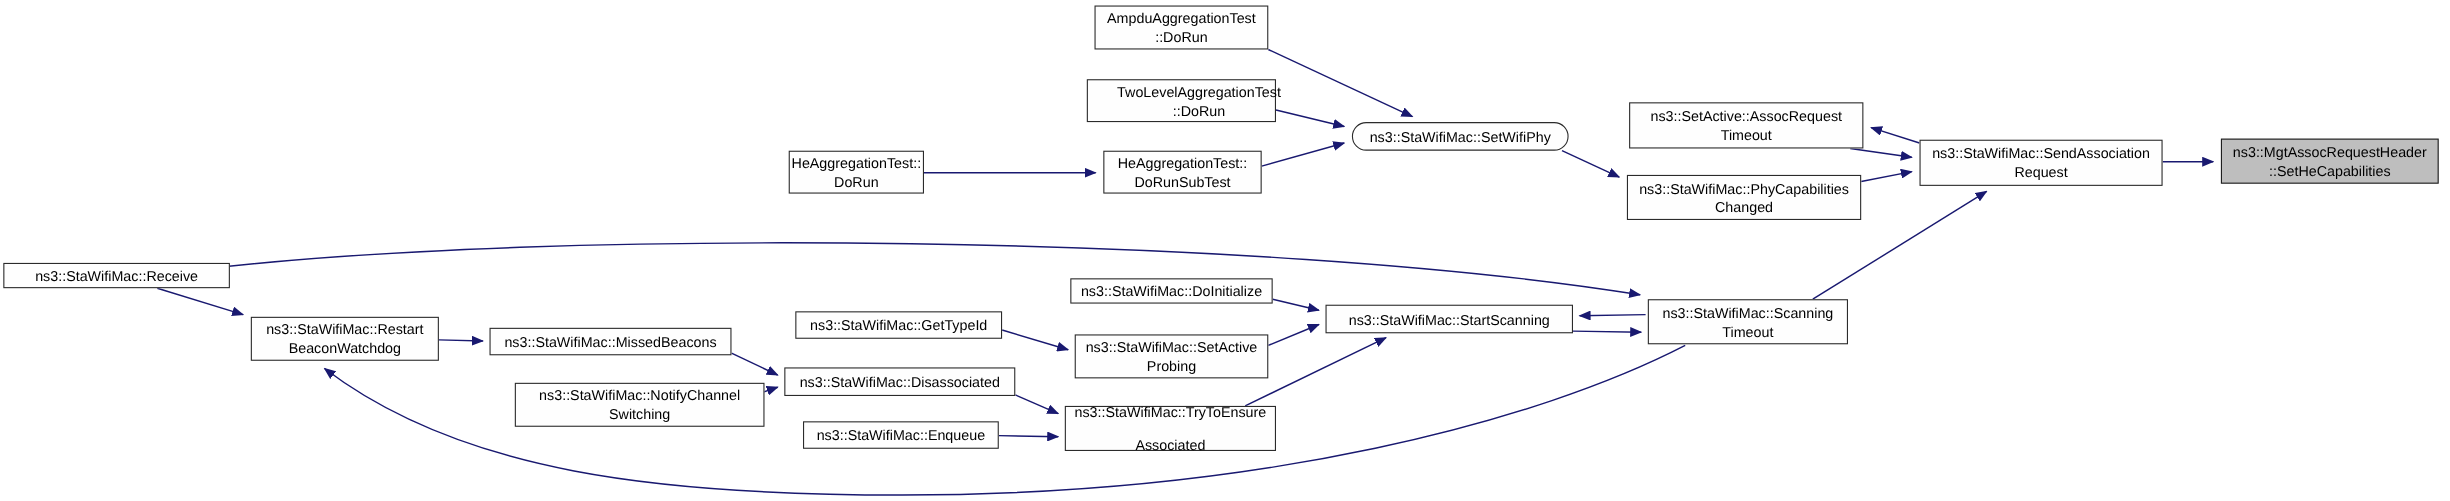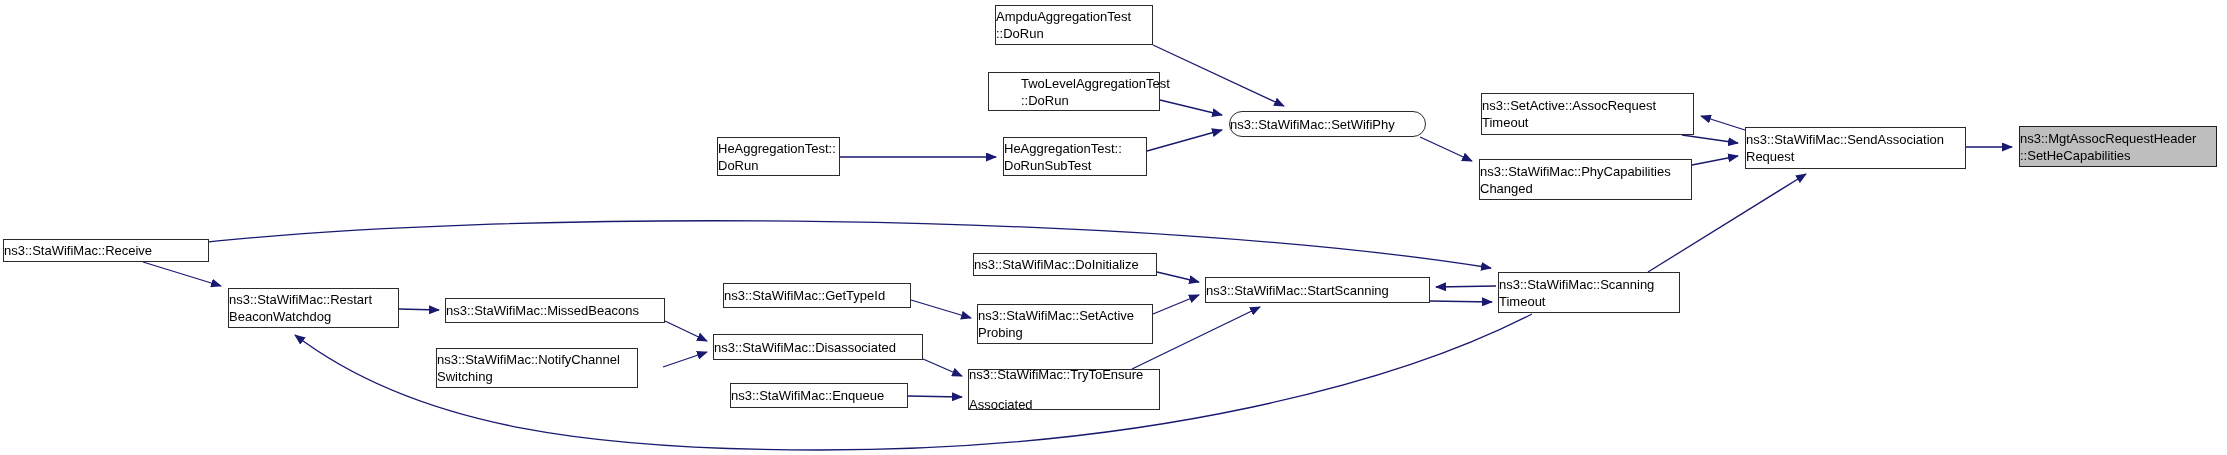--- a/index.html
+++ b/index.html
@@ -24,21 +24,21 @@
   .node {
     position: absolute;
     box-sizing: border-box;
     background: #fefefe;
     border: 1px solid #2b2b2b;
     color: #000000;
     font-size: 13px;
     line-height: 17px;
     display: flex;
     flex-direction: column;
-    align-items: flex-start;
+    align-items: center;
     justify-content: center;
     text-align: center;
     white-space: nowrap;
     cursor: pointer;
   }
   .node.hl {
     background: #bebebe;
     border: 1px solid #1f1f1f;
   }
   .node span { display: block; }
@@ -119,21 +119,21 @@
       <div class="node" style="left: 3px; top: 239px; width: 206px; height: 23px;">
         <span>ns3::StaWifiMac::Receive</span>
       </div>
       <div class="node" style="left: 228px; top: 288px; width: 171px; height: 40px;">
         <span>ns3::StaWifiMac::Restart</span>
         <span>BeaconWatchdog</span>
       </div>
       <div class="node" style="left: 445px; top: 298px; width: 220px; height: 25px;">
         <span>ns3::StaWifiMac::MissedBeacons</span>
       </div>
-      <div class="node" style="left: 436px; top: 348px; width: 202px; height: 40px;">
+      <div class="node" style="left: 468px; top: 348px; width: 227px; height: 40px;">
         <span>ns3::StaWifiMac::NotifyChannel</span>
         <span>Switching</span>
       </div>
       <div class="node" style="left: 723px; top: 283px; width: 188px; height: 25px;">
         <span>ns3::StaWifiMac::GetTypeId</span>
       </div>
       <div class="node" style="left: 713px; top: 334px; width: 210px; height: 26px;">
         <span>ns3::StaWifiMac::Disassociated</span>
       </div>
       <div class="node" style="left: 730px; top: 383px; width: 178px; height: 25px;">

